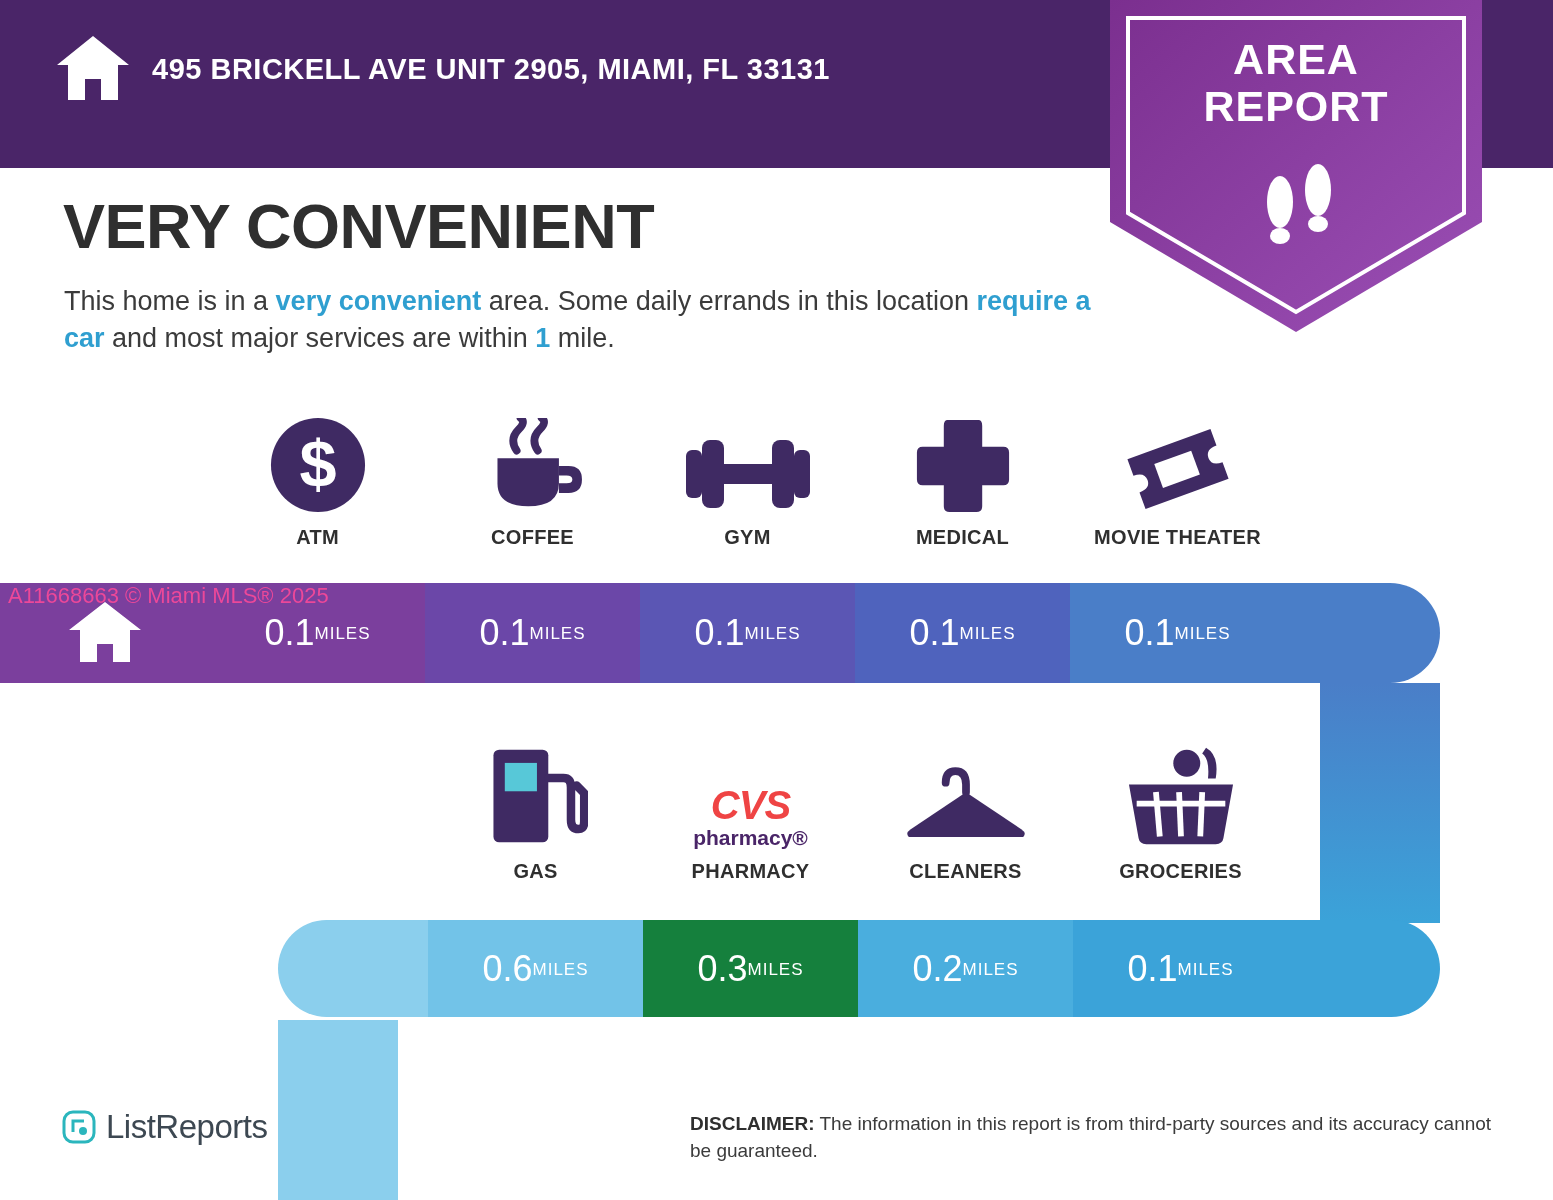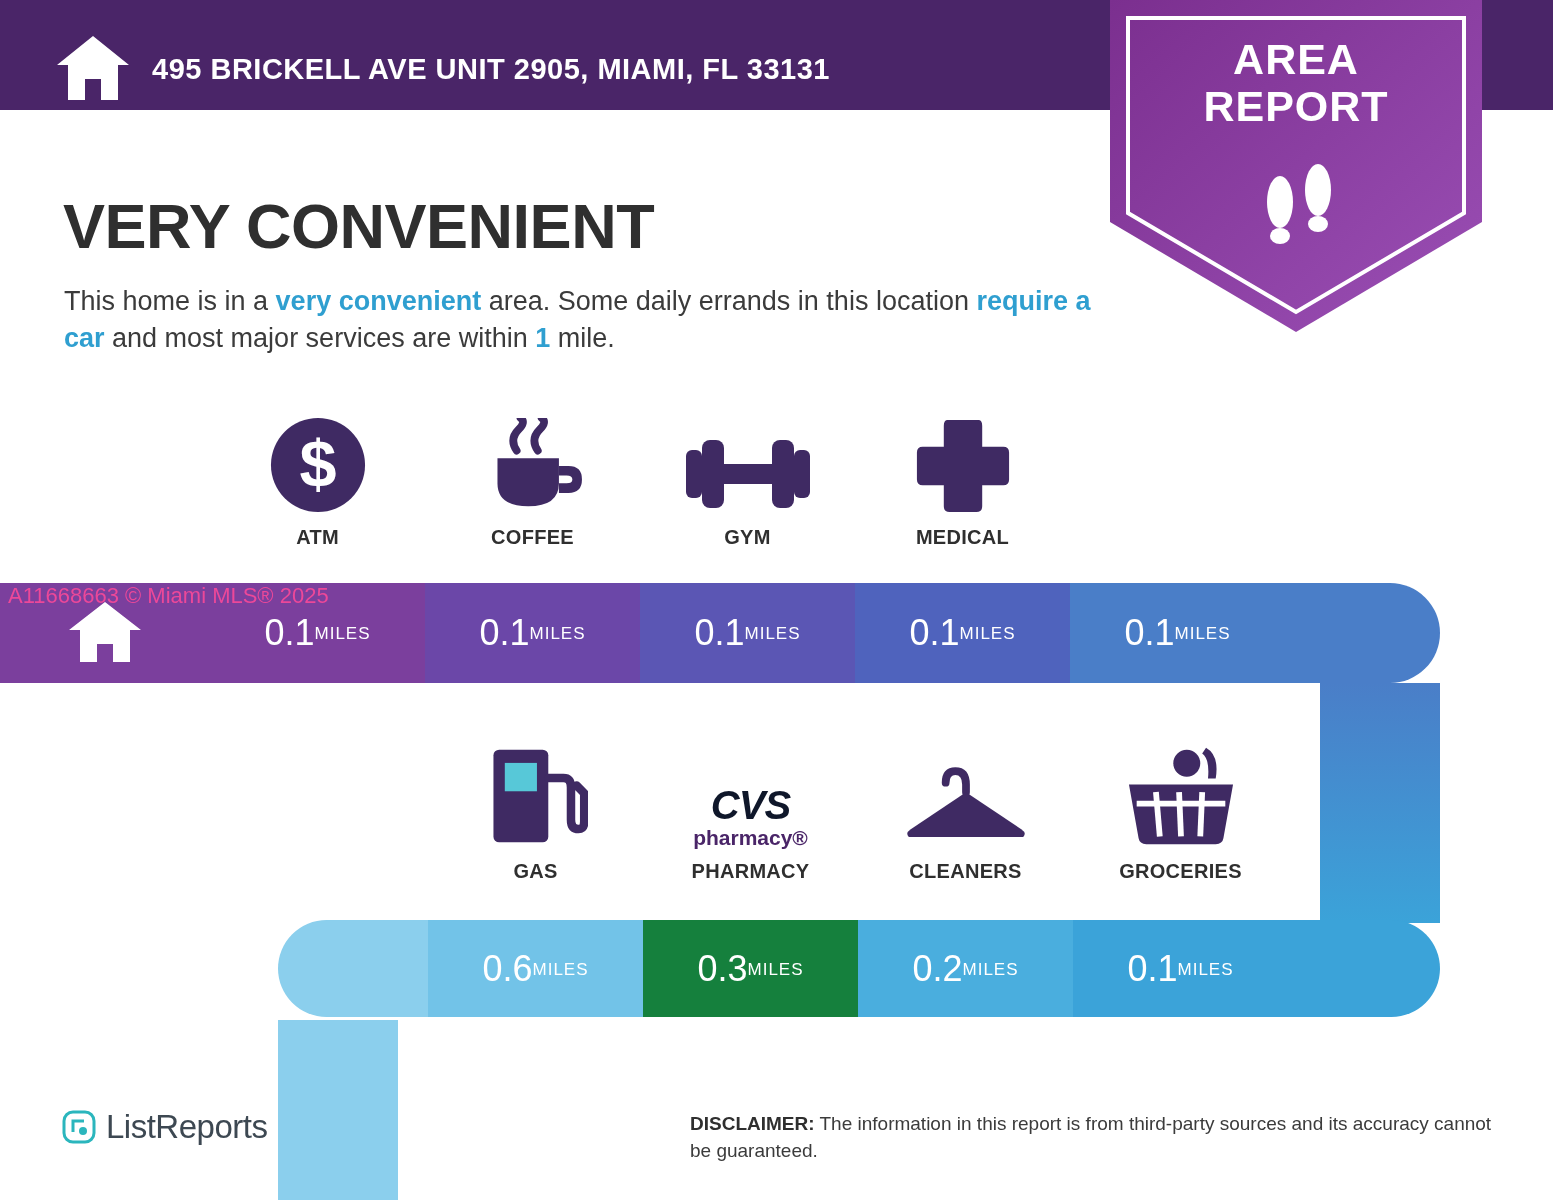--- a/index.html
+++ b/index.html
@@ -14,21 +14,21 @@
     overflow: hidden;
     font-family: "Liberation Sans", sans-serif;
     color: #3b2a5a;
   }
 
   
   .header {
     position: absolute;
     top: 0; left: 0;
     width: 1553px;
-    height: 110px;
+    height: 168px;
     background: #4a2568;
   }
   .header-home-icon {
     position: absolute;
     left: 55px;
     top: 32px;
     width: 76px;
     height: 72px;
   }
   .header-address {
@@ -222,21 +222,21 @@
     line-height: 27px;
     color: #3b3b3b;
   }
   .disclaimer b { color: #2f2f2f; }
 
   .cvs-wrap { text-align: center; line-height: 1; }
   .cvs-top {
     font-size: 40px;
     font-weight: bold;
     font-style: italic;
-    color: #0f172a;
+    color: #ef4444;
     letter-spacing: -1px;
   }
   .cvs-bottom {
     font-size: 21px;
     font-weight: bold;
     color: #4a2568;
     margin-top: 2px;
   }
 </style>
 </head>
@@ -321,20 +321,31 @@
 
   <div class="icon-cell">
     <div class="icon-art">
       <svg viewBox="0 0 100 100" width="96" height="96" aria-hidden="true">
         <path d="M34 2 L66 2 Q70 2 70 8 L70 30 L92 30 Q98 30 98 36 L98 64 Q98 70 92 70 L70 70 L70 92 Q70 98 64 98 L36 98 Q30 98 30 92 L30 70 L8 70 Q2 70 2 64 L2 36 Q2 30 8 30 L30 30 L30 8 Q30 2 34 2 Z" fill="#3f2a63"></path>
       </svg>
     </div>
     <div class="icon-label">MEDICAL</div>
   </div>
 
+  <div class="icon-cell">
+    <div class="icon-art">
+      <svg viewBox="0 0 110 90" width="108" height="90" aria-hidden="true">
+        <g transform="rotate(-20 55 45)">
+          <path d="M10 18 L100 18 L100 36 Q88 36 88 45 Q88 54 100 54 L100 72 L10 72 L10 54 Q22 54 22 45 Q22 36 10 36 Z" fill="#3f2a63"></path>
+          <rect x="34" y="32" width="40" height="26" fill="#ffffff"></rect>
+        </g>
+      </svg>
+    </div>
+    <div class="icon-label">MOVIE THEATER</div>
+  </div>
 </div>
 
 <div id="bar-track-1">
   <div class="lead" style="background:#7b3f9d;">
     <svg viewBox="0 0 76 66" width="76" height="66" aria-hidden="true">
       <path d="M38 2 L74 30 L63 30 L63 62 L46 62 L46 44 L30 44 L30 62 L13 62 L13 30 L2 30 Z" fill="#ffffff"></path>
     </svg>
   </div>
 
   <div class="bar-cell" style="background:#7b3f9d;">

